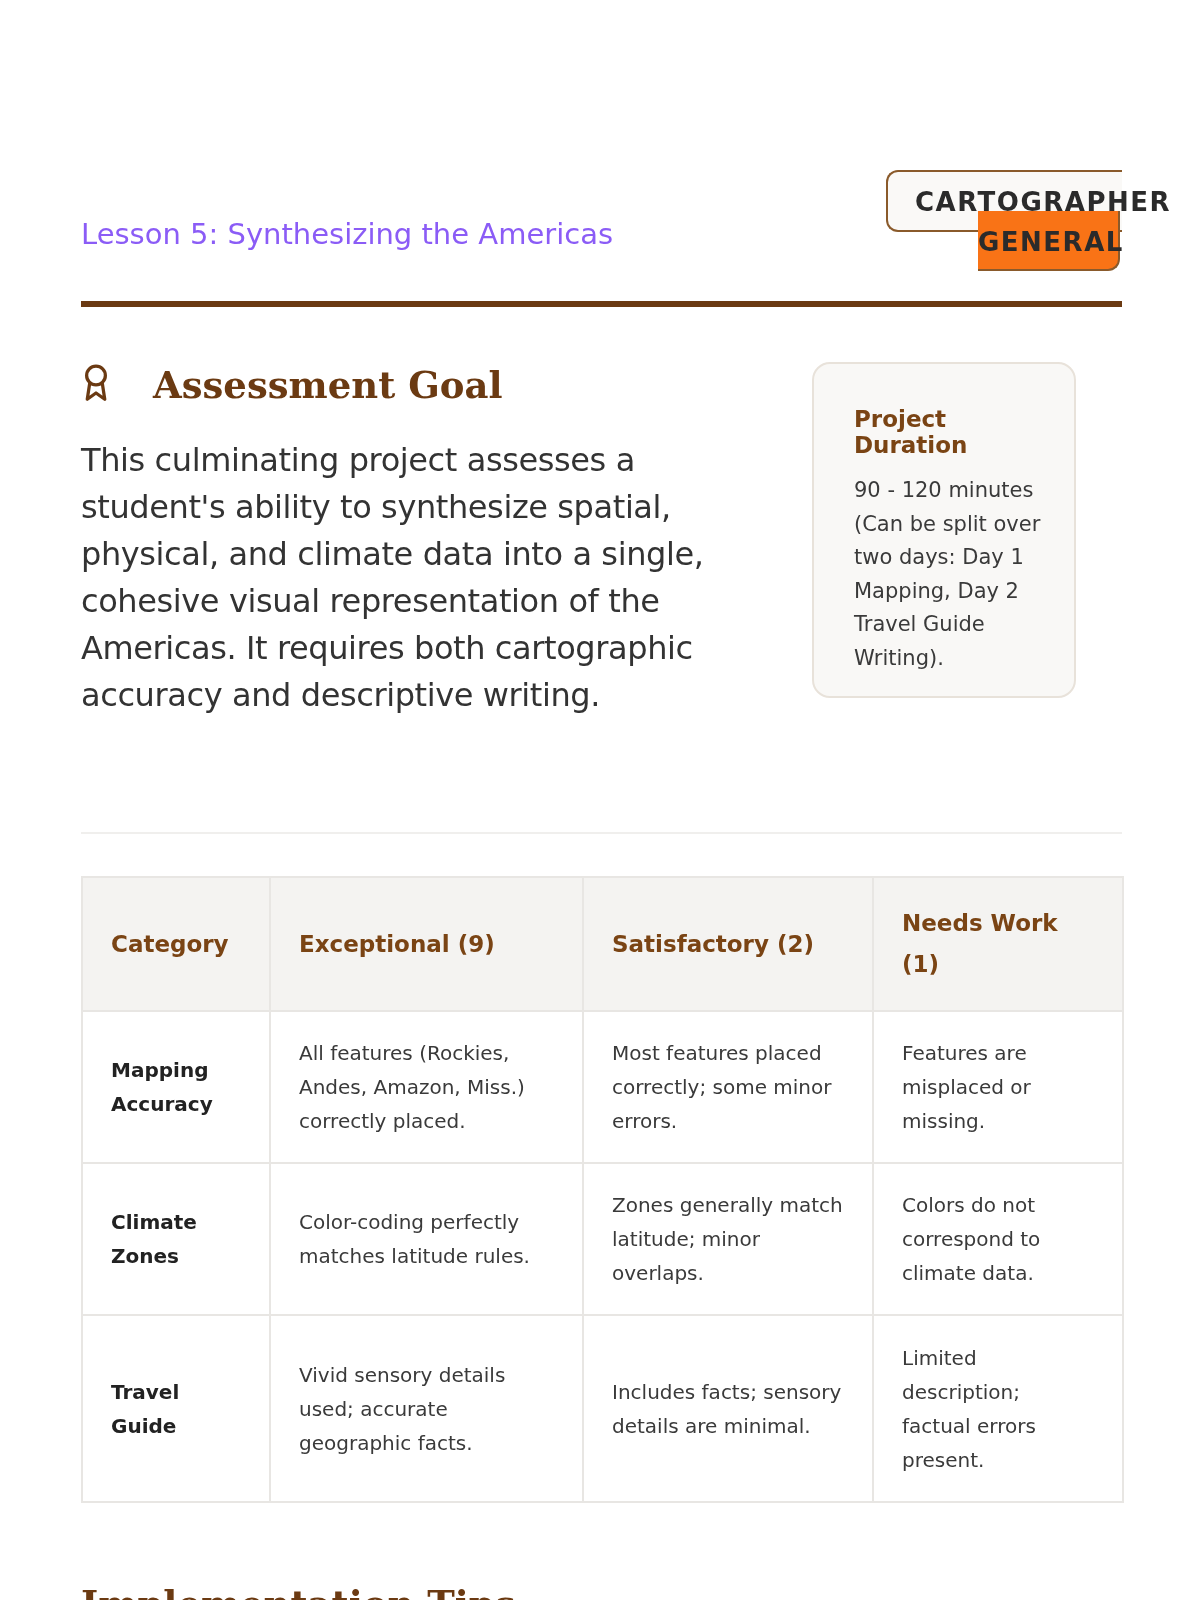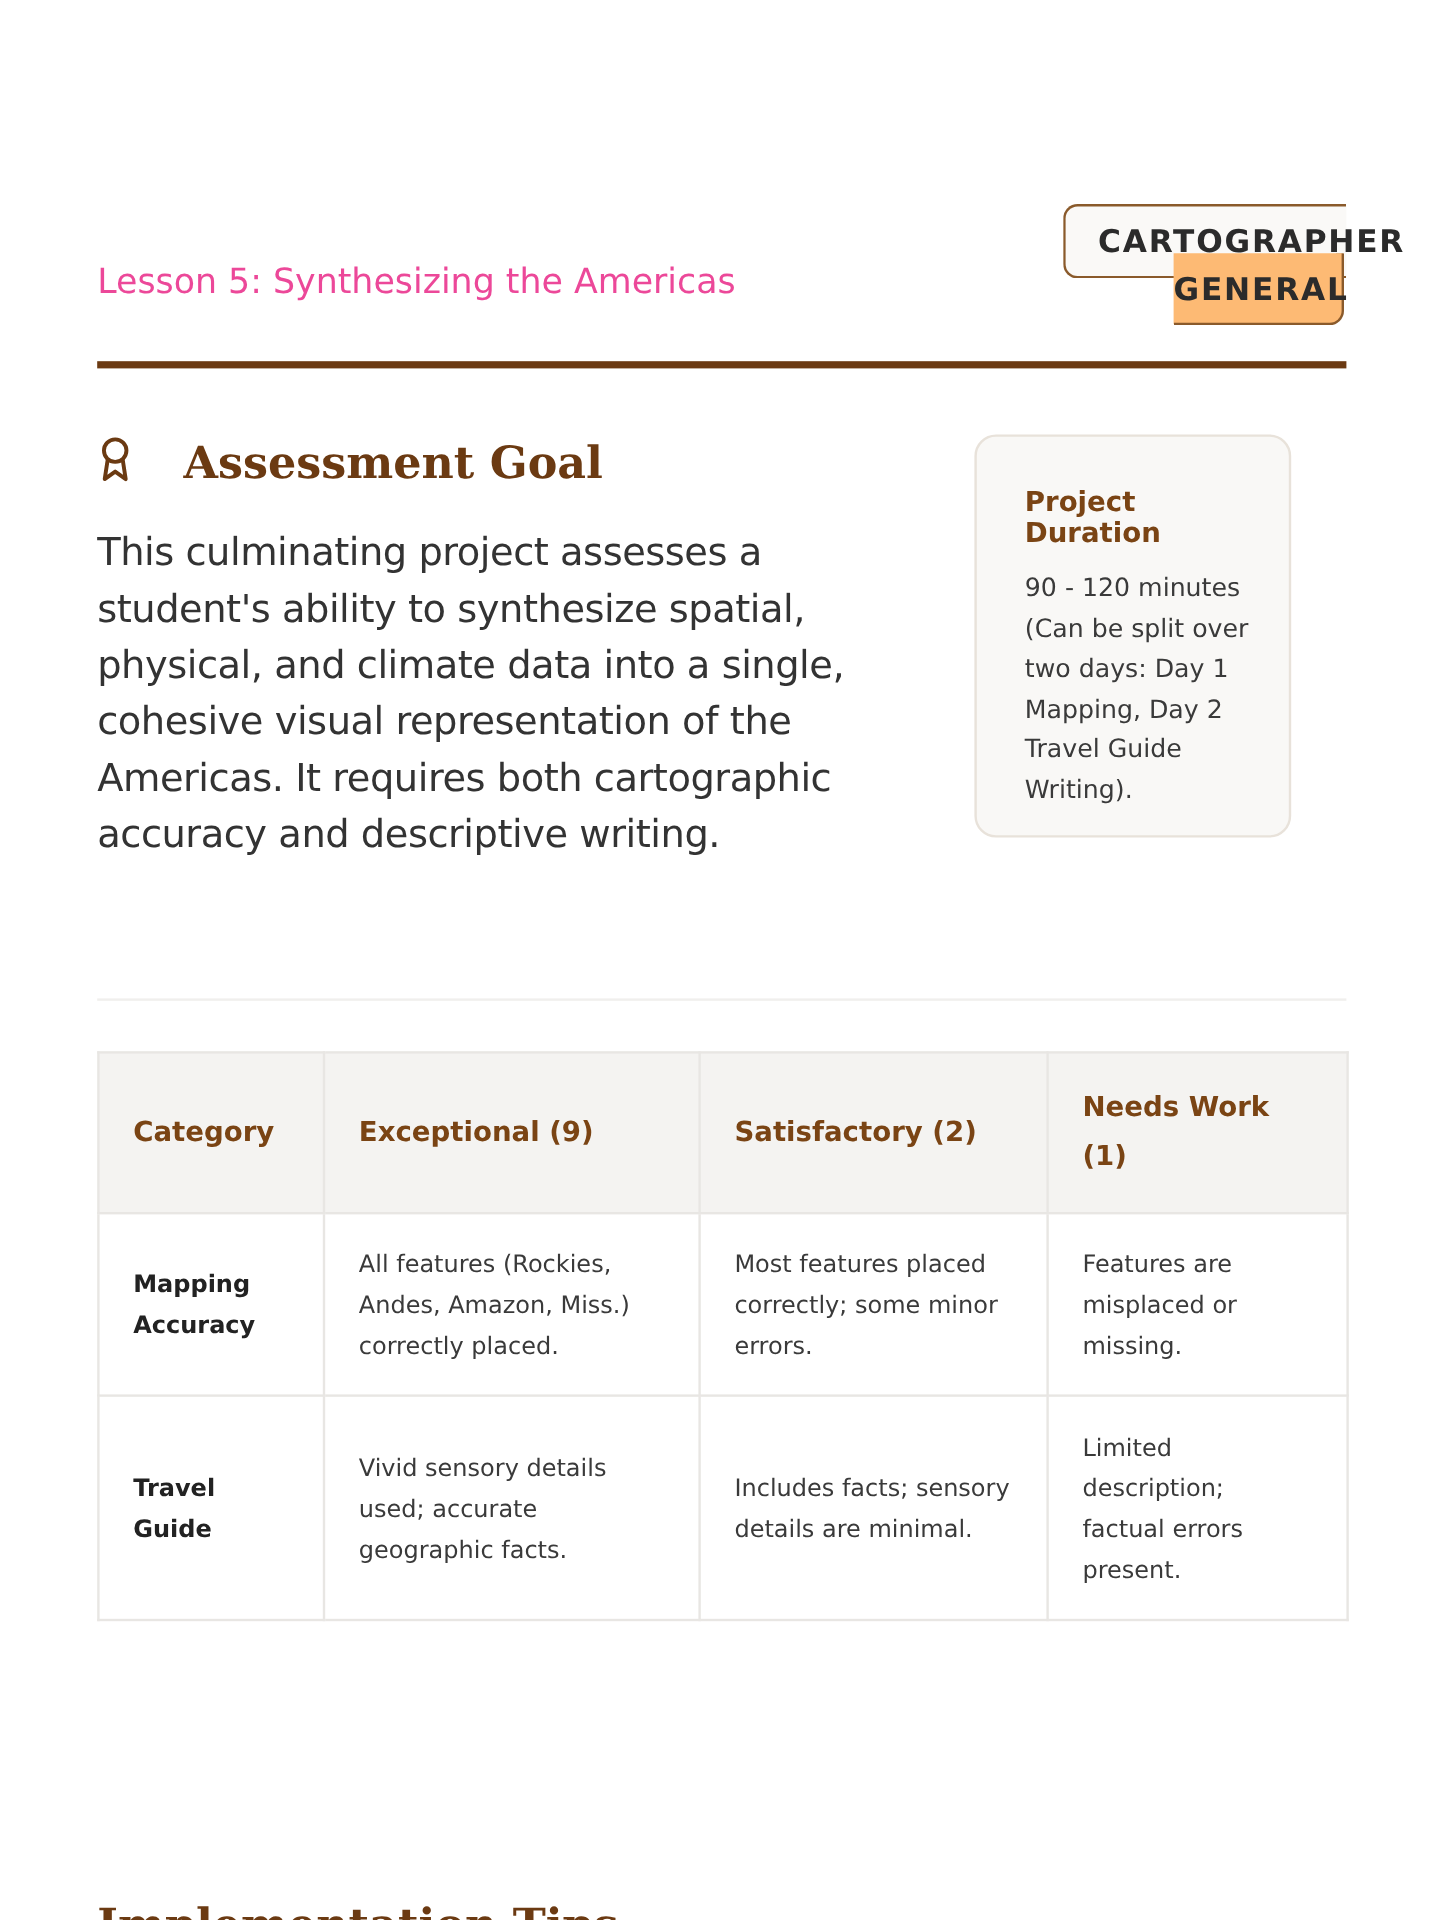--- a/index.html
+++ b/index.html
@@ -12,34 +12,34 @@
   
   .header { position: relative; height: 308px; }
   .title {
     position: absolute; left: 0; top: 82px; margin: 0;
     font-family: "DejaVu Serif", serif; font-weight: bold;
     font-size: 56px; line-height: 67px; color: #6b3a12; letter-spacing: -1px;
     width: 620px;
   }
   .subtitle {
     position: absolute; left: 0; top: 217px;
-    font-family: "DejaVu Sans", sans-serif; font-size: 29px; color: #ec4899;
+    font-family: "DejaVu Sans", sans-serif; font-size: 29px; color: #8b5cf6;
   }
   .badge {
     position: absolute; right: 0; top: 170px; width: 236px; height: 103px;
   }
   .badge-box {
     position: absolute; border: 2px solid #8a5a2b; border-radius: 12px;
     background: #faf9f7;
     font-family: "DejaVu Sans", sans-serif; font-weight: bold;
     font-size: 26px; letter-spacing: 1.5px; color: #2b2b2b;
   }
   .badge-line1 { left: 0; top: 0; width: 234px; height: 58px; border-right: none; border-radius: 12px 0 0 12px; }
   .badge-line1 span { position: absolute; left: 27px; top: 15px; }
-  .badge-line2 { left: 92px; top: 41px; width: 140px; height: 58px; border-left: none; border-top: none; border-radius: 0 0 12px 0; background: #fdba74; }
+  .badge-line2 { left: 92px; top: 41px; width: 140px; height: 58px; border-left: none; border-top: none; border-radius: 0 0 12px 0; background: #f97316; }
   .badge-line2 span { position: absolute; left: 0; top: 16px; }
   .rule { position: absolute; left: 0; top: 301px; width: 1041px; height: 6px; background: #6b3a12; }
 
   
   .goal { position: absolute; left: 0; top: 355px; width: 680px; }
   .goal-heading { display: flex; align-items: center; height: 60px; gap: 22px; }
   .goal-heading svg { width: 30px; height: 40px; margin-right: 20px; }
   .goal-heading h2 {
     margin: 0; font-family: "DejaVu Serif", serif; font-weight: bold;
     font-size: 37px; color: #6b3a12;
@@ -143,20 +143,26 @@
         <th>Needs Work (1)</th>
       </tr>
     </thead>
     <tbody>
       <tr>
         <td class="cat">Mapping Accuracy</td>
         <td>All features (Rockies, Andes, Amazon, Miss.) correctly placed.</td>
         <td>Most features placed correctly; some minor errors.</td>
         <td>Features are misplaced or missing.</td>
       </tr>
+      <tr>
+        <td class="cat">Climate Zones</td>
+        <td>Color-coding perfectly matches latitude rules.</td>
+        <td>Zones generally match latitude; minor overlaps.</td>
+        <td>Colors do not correspond to climate data.</td>
+      </tr>
       <tr class="last">
         <td class="cat">Travel Guide</td>
         <td>Vivid sensory details used; accurate geographic facts.</td>
         <td>Includes facts; sensory details are minimal.</td>
         <td>Limited description; factual errors present.</td>
       </tr>
     </tbody>
   </table>
 
   <h2 class="impl-heading">Implementation Tips</h2>

